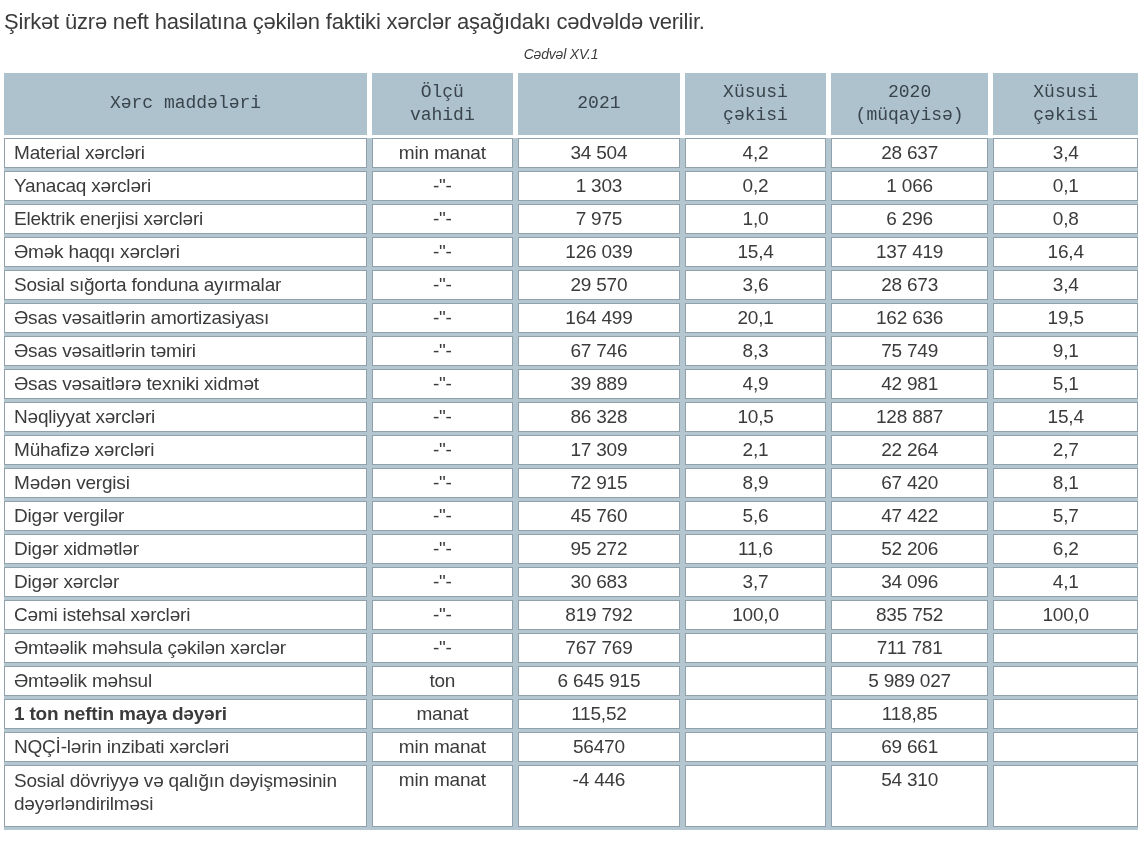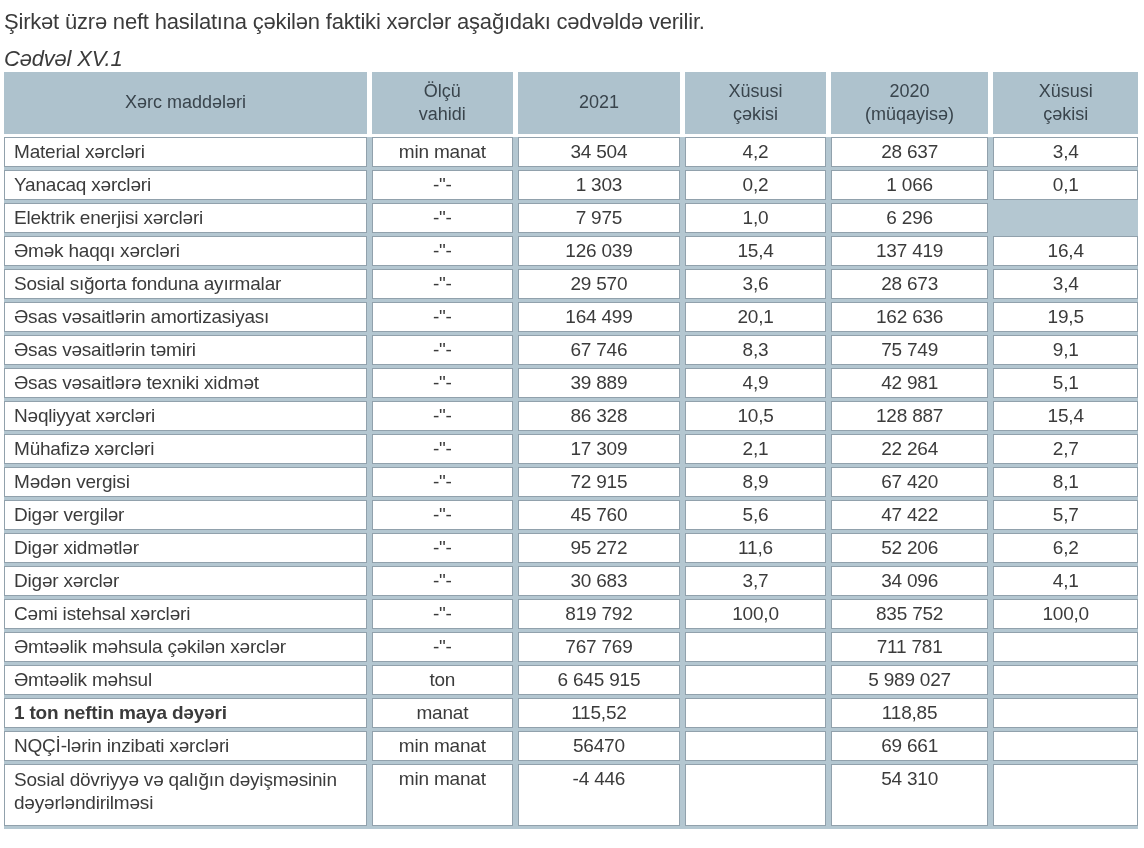--- a/index.html
+++ b/index.html
@@ -15,32 +15,33 @@
     width:1144px;height:848px;overflow:hidden;
     font-family:"Liberation Sans","DejaVu Sans",sans-serif;
     color:var(--text);
   }
   .page{padding:8px 23px 0 4px;}
   .intro{
     font-size:22px;line-height:1.25;margin:0 0 10px 0;font-weight:400;
     letter-spacing:-0.2px;
   }
   .caption{
-    font-size:22px;font-style:italic;text-align:left;
-    margin:0 3px 0 0;letter-spacing:-0.2px;
+    font-size:14px;font-style:italic;text-align:center;
+    margin:0 3px 11px 0;letter-spacing:-0.2px;
   }
   .table{width:1134px;}
   .grid-row{
     display:grid;
     grid-template-columns:364fr 141fr 163fr 141fr 158fr 145fr;
     column-gap:5px;
   }
   .thead{
     background:var(--page);
     height:62px;
+    font-family:Liberation Mono, monospace;
   }
   .th{
     background:var(--head-bg);
     display:flex;align-items:center;justify-content:center;
     text-align:center;white-space:pre-line;
     font-size:18px;line-height:1.25;color:#39444c;
   }
   .tbody{
     margin-top:3px;
     background:var(--gutter);
@@ -100,20 +101,21 @@
           <div class="td">0,2</div>
           <div class="td">1 066</div>
           <div class="td">0,1</div>
         </div>
         <div class="grid-row trow">
           <div class="td label">Elektrik enerjisi xərcləri</div>
           <div class="td">-"-</div>
           <div class="td">7 975</div>
           <div class="td">1,0</div>
           <div class="td">6 296</div>
+          <div class="td">0,8</div>
         </div>
         <div class="grid-row trow">
           <div class="td label">Əmək haqqı xərcləri</div>
           <div class="td">-"-</div>
           <div class="td">126 039</div>
           <div class="td">15,4</div>
           <div class="td">137 419</div>
           <div class="td">16,4</div>
         </div>
         <div class="grid-row trow">

